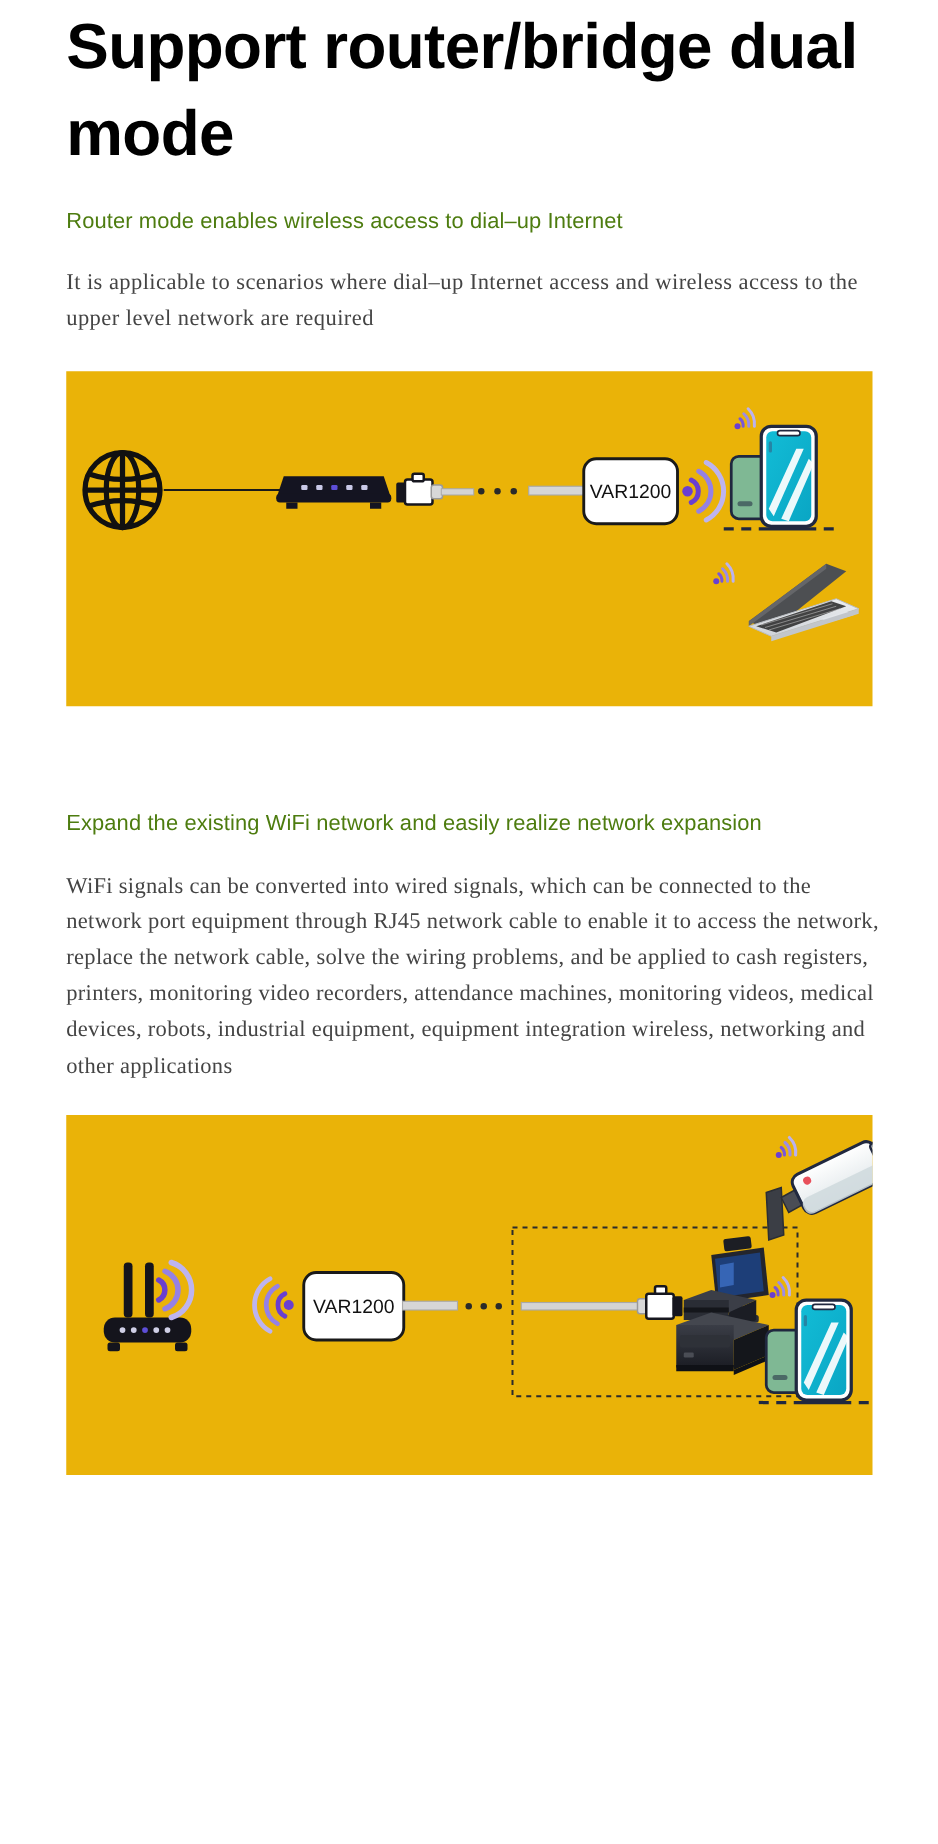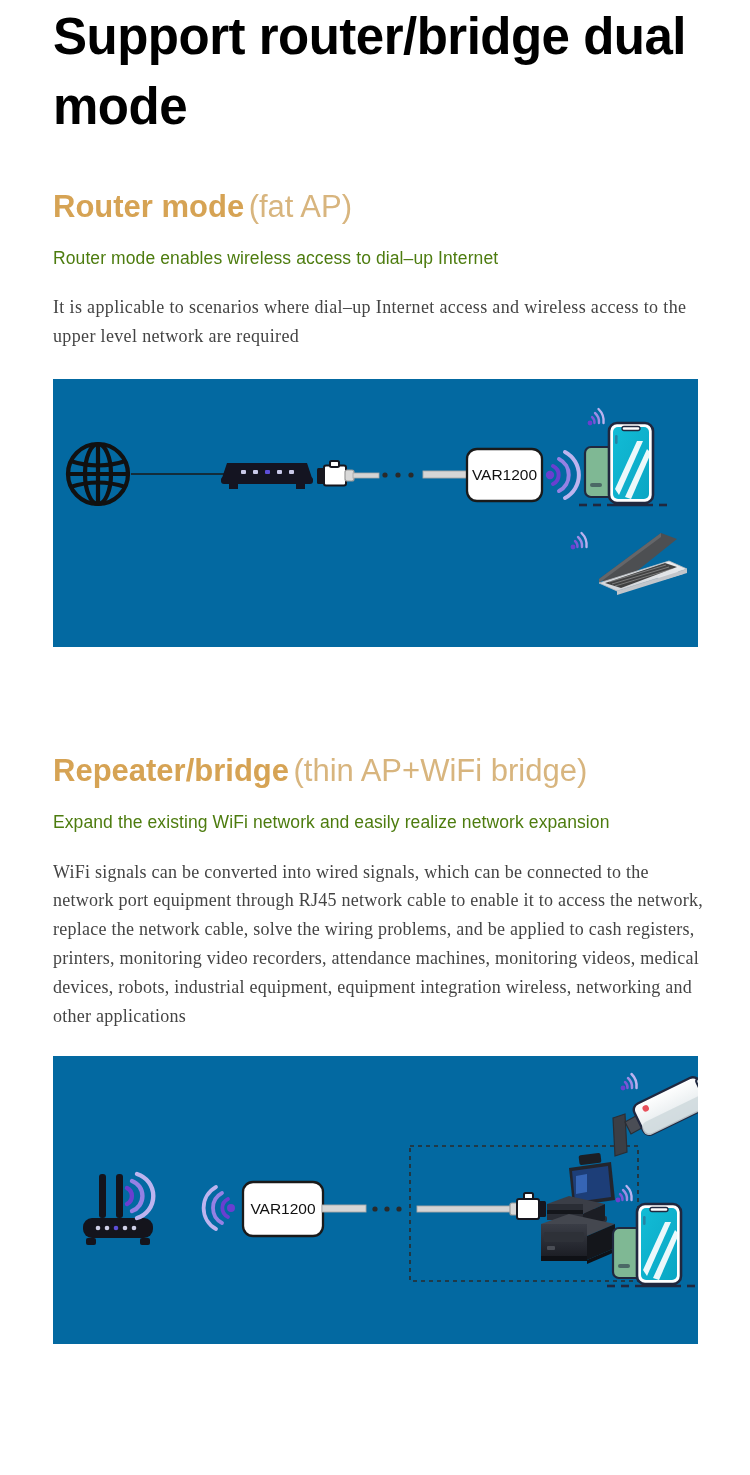--- a/index.html
+++ b/index.html
@@ -58,40 +58,36 @@
     line-height: 1.60;
     letter-spacing: 0.35px;
     font-family: Liberation Serif, serif;
   }
   .body-para.tight { letter-spacing: 0.25px; }
 
   
   .panel {
     position: relative;
     margin: 28px auto 0 auto;
-    background: #0369a1;
+    background: #eab308;
     width: 645px;
     height: 268px;
   }
   .panel.second { height: 288px; margin-top: 26px; }
   .panel svg { display: block; width: 100%; height: 100%; }
 
   .spacer-lg { height: 60px; }
 </style>
 </head>
 <body>
 
 <div class="page">
 
   <h1 class="headline">Support router/bridge dual mode</h1>
 
-  <div class="section-head">
-    <span class="sh-strong">Router mode</span>
-    <span class="sh-light">(fat AP)</span>
-  </div>
 
   <p class="lead">Router mode enables wireless access to dial–up Internet</p>
   <p class="body-para">It is applicable to scenarios where dial–up Internet access and wireless access to the upper level network are required</p>
 
   <div class="panel">
     <svg viewBox="0 0 645 268" xmlns="http://www.w3.org/2000/svg">
       <defs>
         <linearGradient id="phoneScreen1" x1="0" y1="0" x2="1" y2="1">
           <stop offset="0" stop-color="#12bcd6"></stop>
           <stop offset="1" stop-color="#0aa6c4"></stop>
@@ -203,24 +199,20 @@
           <line x1="50" y1="65" x2="107" y2="48"></line>
         </g>
         <polygon points="92,56 112,50 118,53 98,59" fill="#e3e6ea"></polygon>
         <polygon points="52,70 122,48 122,52 52,74" fill="#c2c6cb"></polygon>
       </g>
     </svg>
   </div>
 
   <div class="spacer-lg"></div>
 
-  <div class="section-head">
-    <span class="sh-strong">Repeater/bridge</span>
-    <span class="sh-light">(thin AP+WiFi bridge)</span>
-  </div>
 
   <p class="lead">Expand the existing WiFi network and easily realize network expansion</p>
   <p class="body-para tight">WiFi signals can be converted into wired signals, which can be connected to the network port equipment through RJ45 network cable to enable it to access the network, replace the network cable, solve the wiring problems, and be applied to cash registers, printers, monitoring video recorders, attendance machines, monitoring videos, medical devices, robots, industrial equipment, equipment integration wireless, networking and other applications</p>
 
   <div class="panel second">
     <svg viewBox="0 0 645 288" xmlns="http://www.w3.org/2000/svg">
       <defs>
         <linearGradient id="phoneScreen2" x1="0" y1="0" x2="1" y2="1">
           <stop offset="0" stop-color="#12bcd6"></stop>
           <stop offset="1" stop-color="#0aa6c4"></stop>

